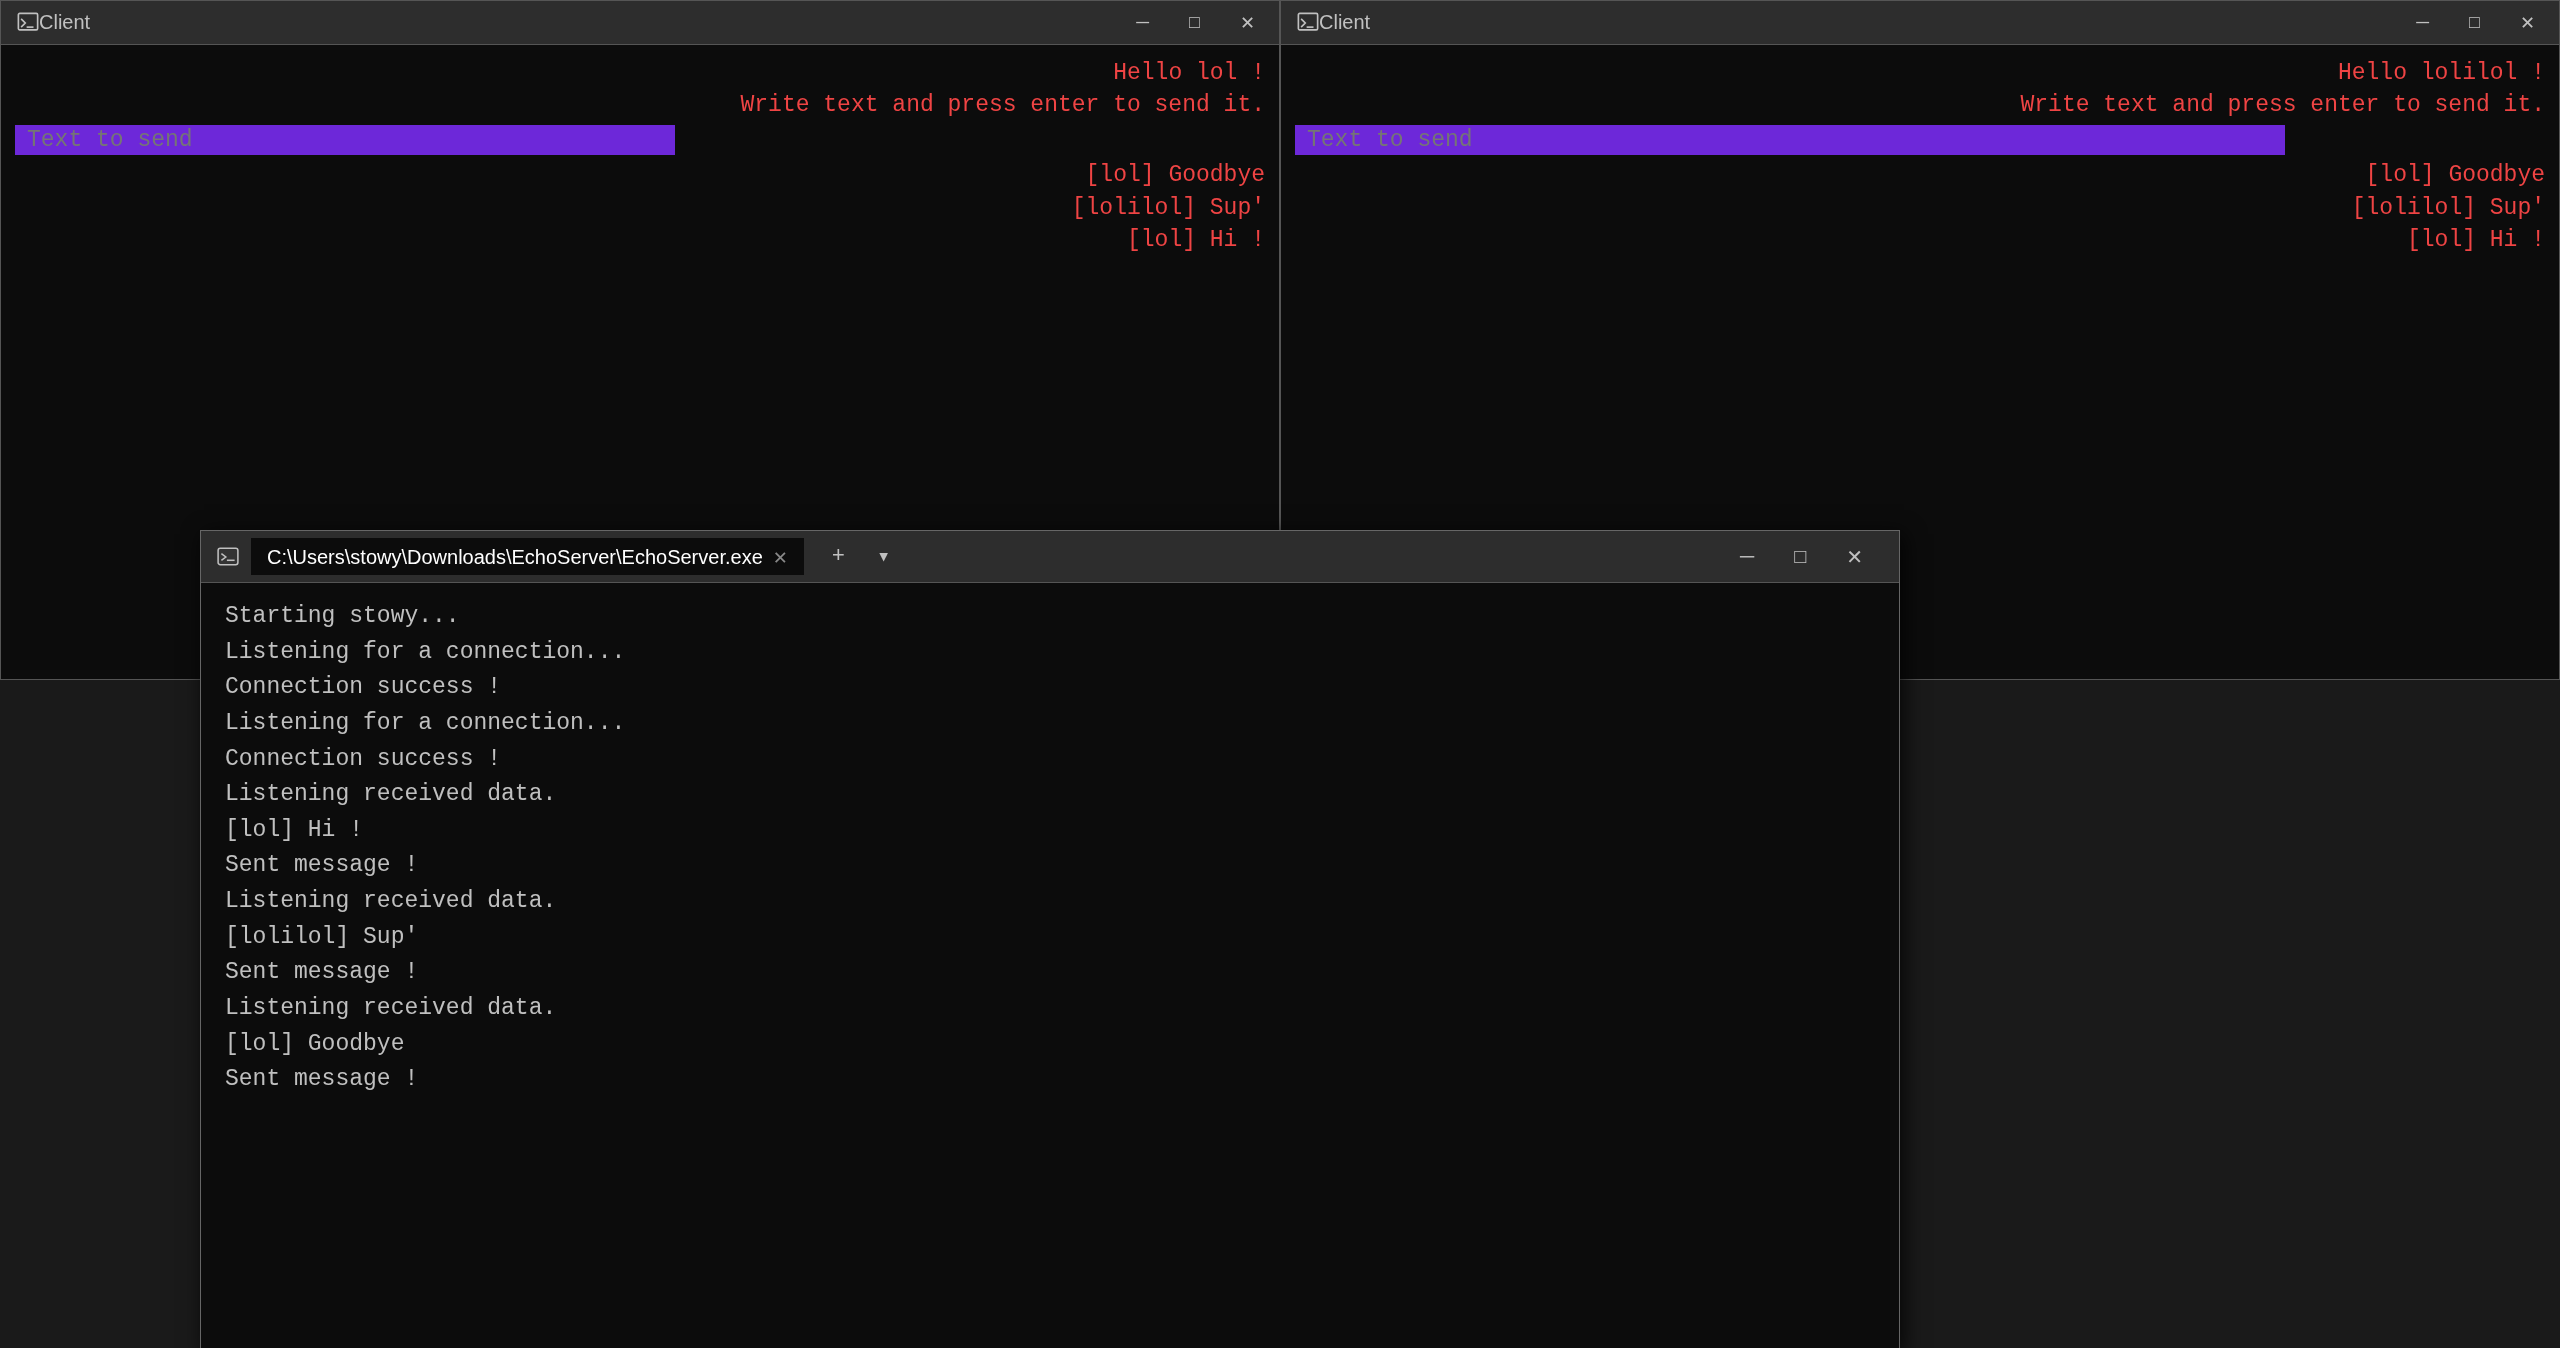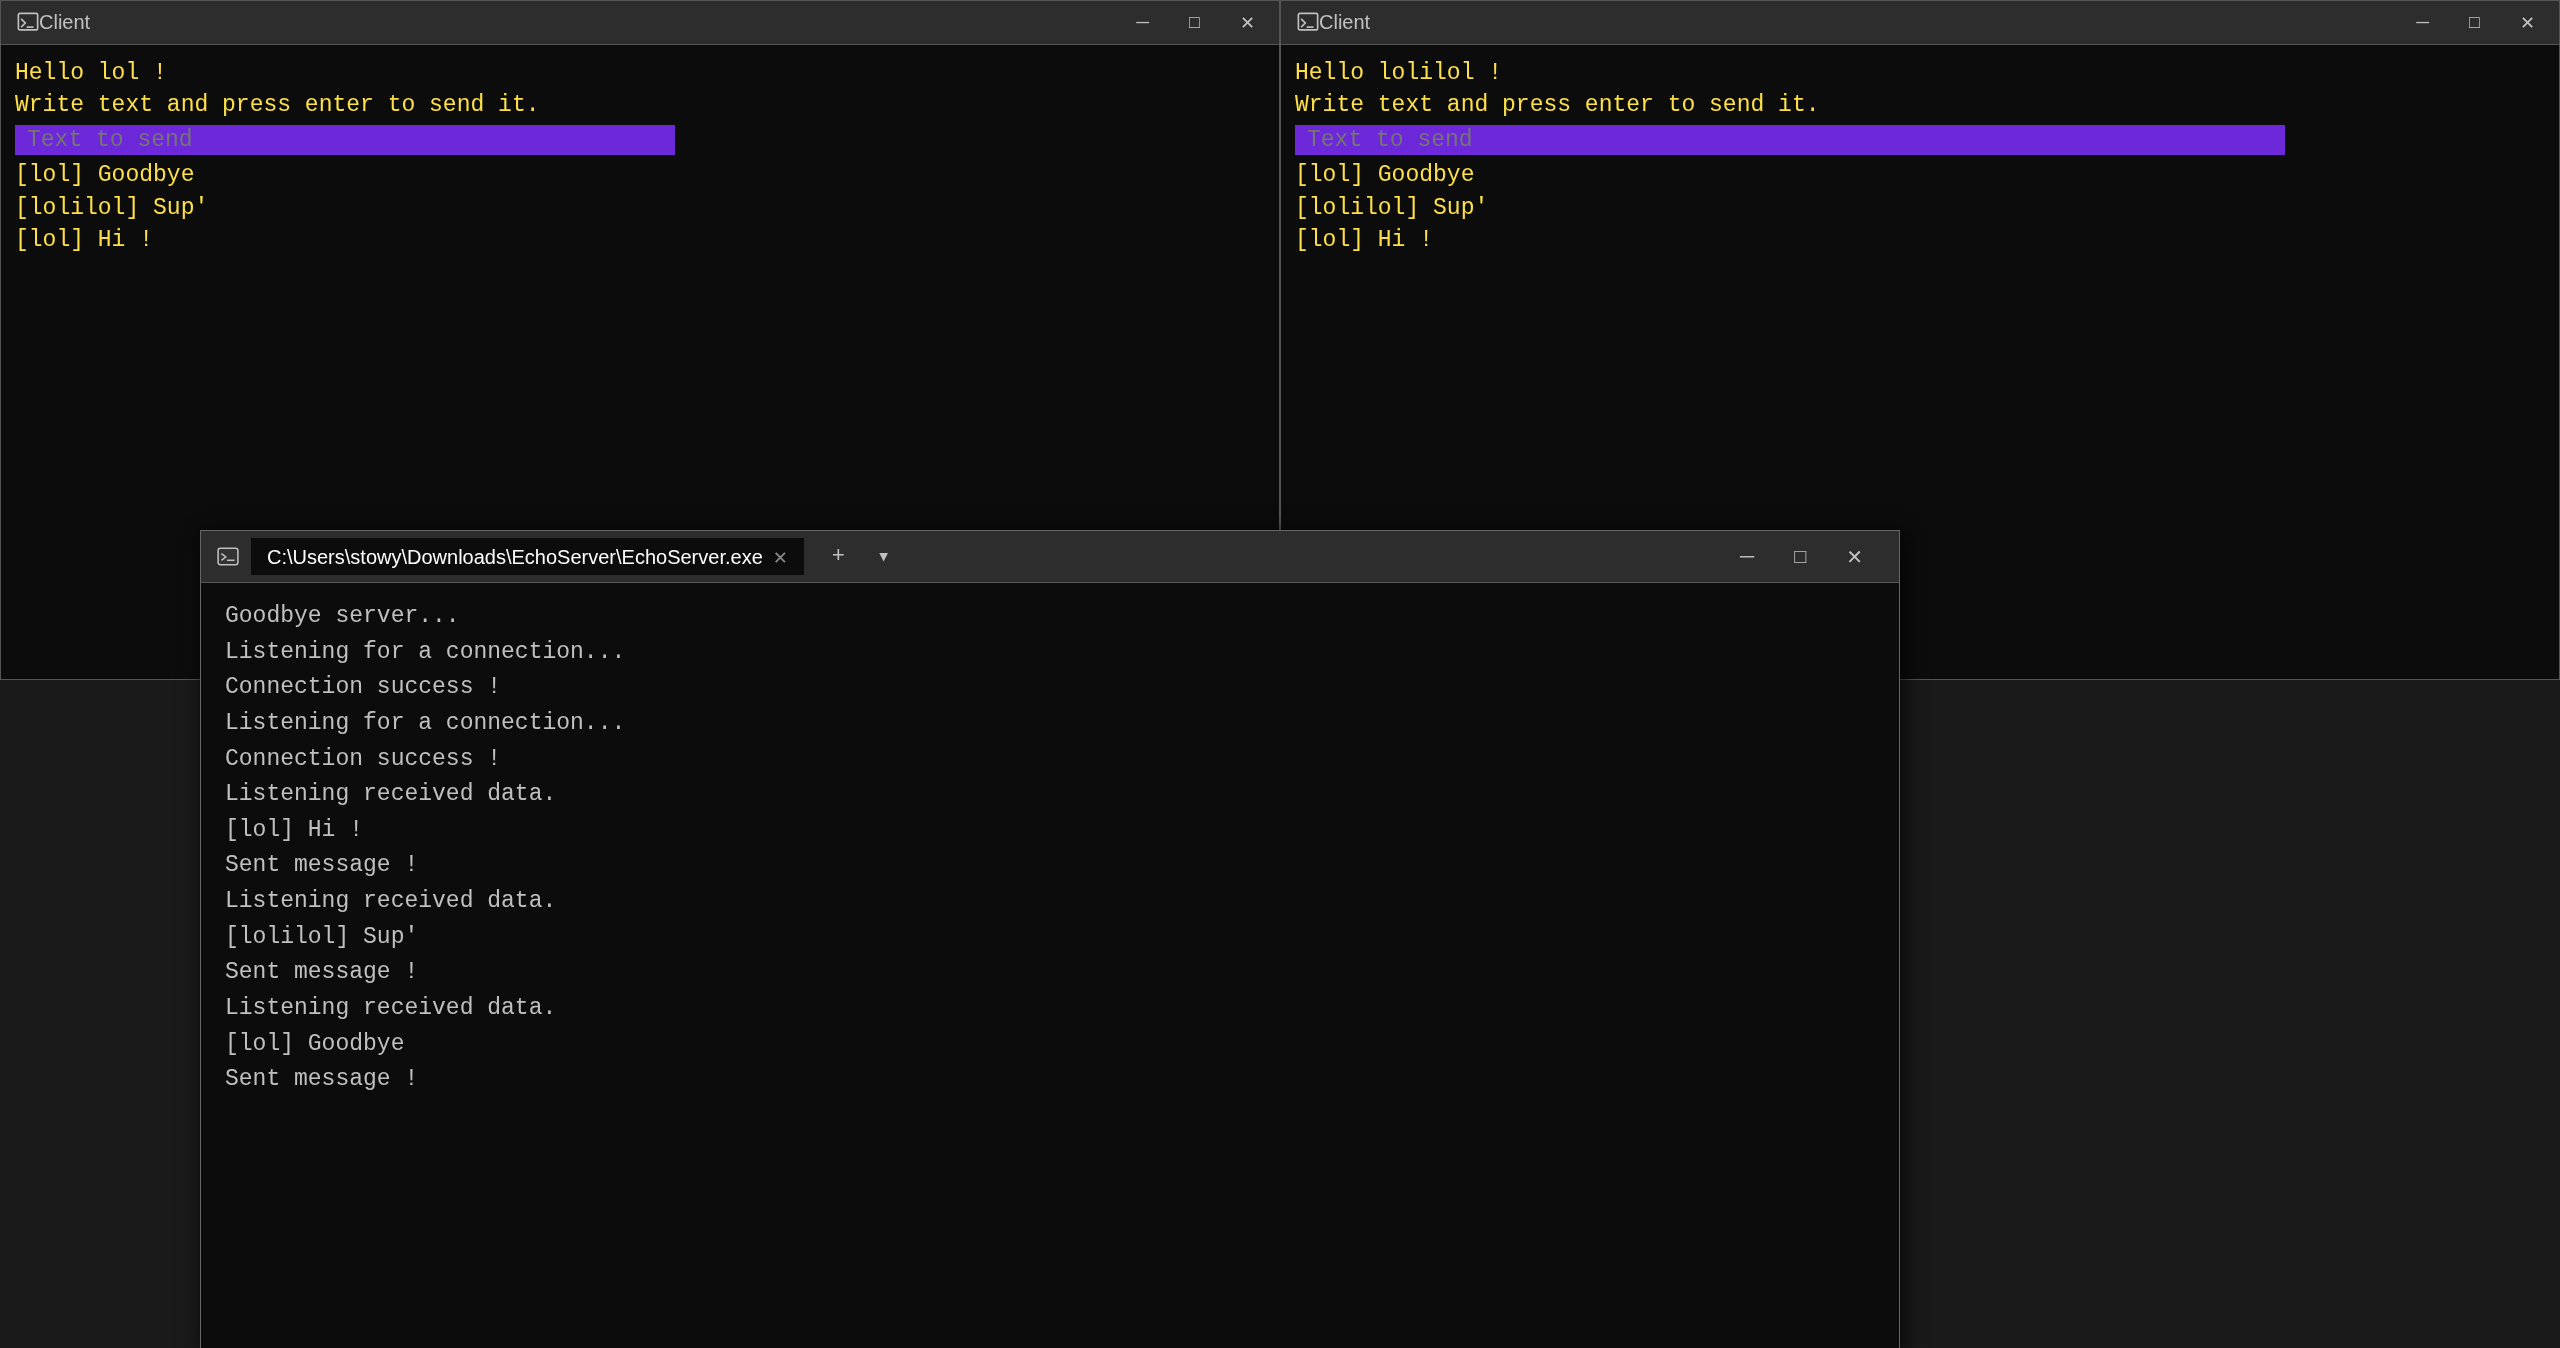--- a/index.html
+++ b/index.html
@@ -72,24 +72,25 @@
 
     .client-body {
       flex: 1;
       padding: 12px 14px;
       display: flex;
       flex-direction: column;
       gap: 0;
     }
 
     .client-line {
-      color: #fde047;
+      color: #ef4444;
       white-space: pre;
       line-height: 1.4;
       font-size: 23px;
+      text-align: right;
     }
 
     .input-field {
       background: #6d28d9;
       color: #c0c0c0;
       border: none;
       padding: 2px 12px;
       font-family: 'Courier New', Courier, monospace;
       font-size: 23px;
       width: 660px;
@@ -273,21 +274,21 @@
       <span class="server-tab-btn">▾</span>
     </div>
 
     <div class="server-titlebar-right">
       <span class="server-ctrl-btn">─</span>
       <span class="server-ctrl-btn">□</span>
       <span class="server-ctrl-btn server-ctrl-close">✕</span>
     </div>
   </div>
   <div class="server-body">
-    <div class="server-line">Goodbye server...</div>
+    <div class="server-line">Starting stowy...</div>
     <div class="server-line">Listening for a connection...</div>
     <div class="server-line">Connection success !</div>
     <div class="server-line">Listening for a connection...</div>
     <div class="server-line">Connection success !</div>
     <div class="server-line">Listening received data.</div>
     <div class="server-line">[lol] Hi !</div>
     <div class="server-line">Sent message !</div>
     <div class="server-line">Listening received data.</div>
     <div class="server-line">[lolilol] Sup'</div>
     <div class="server-line">Sent message !</div>

